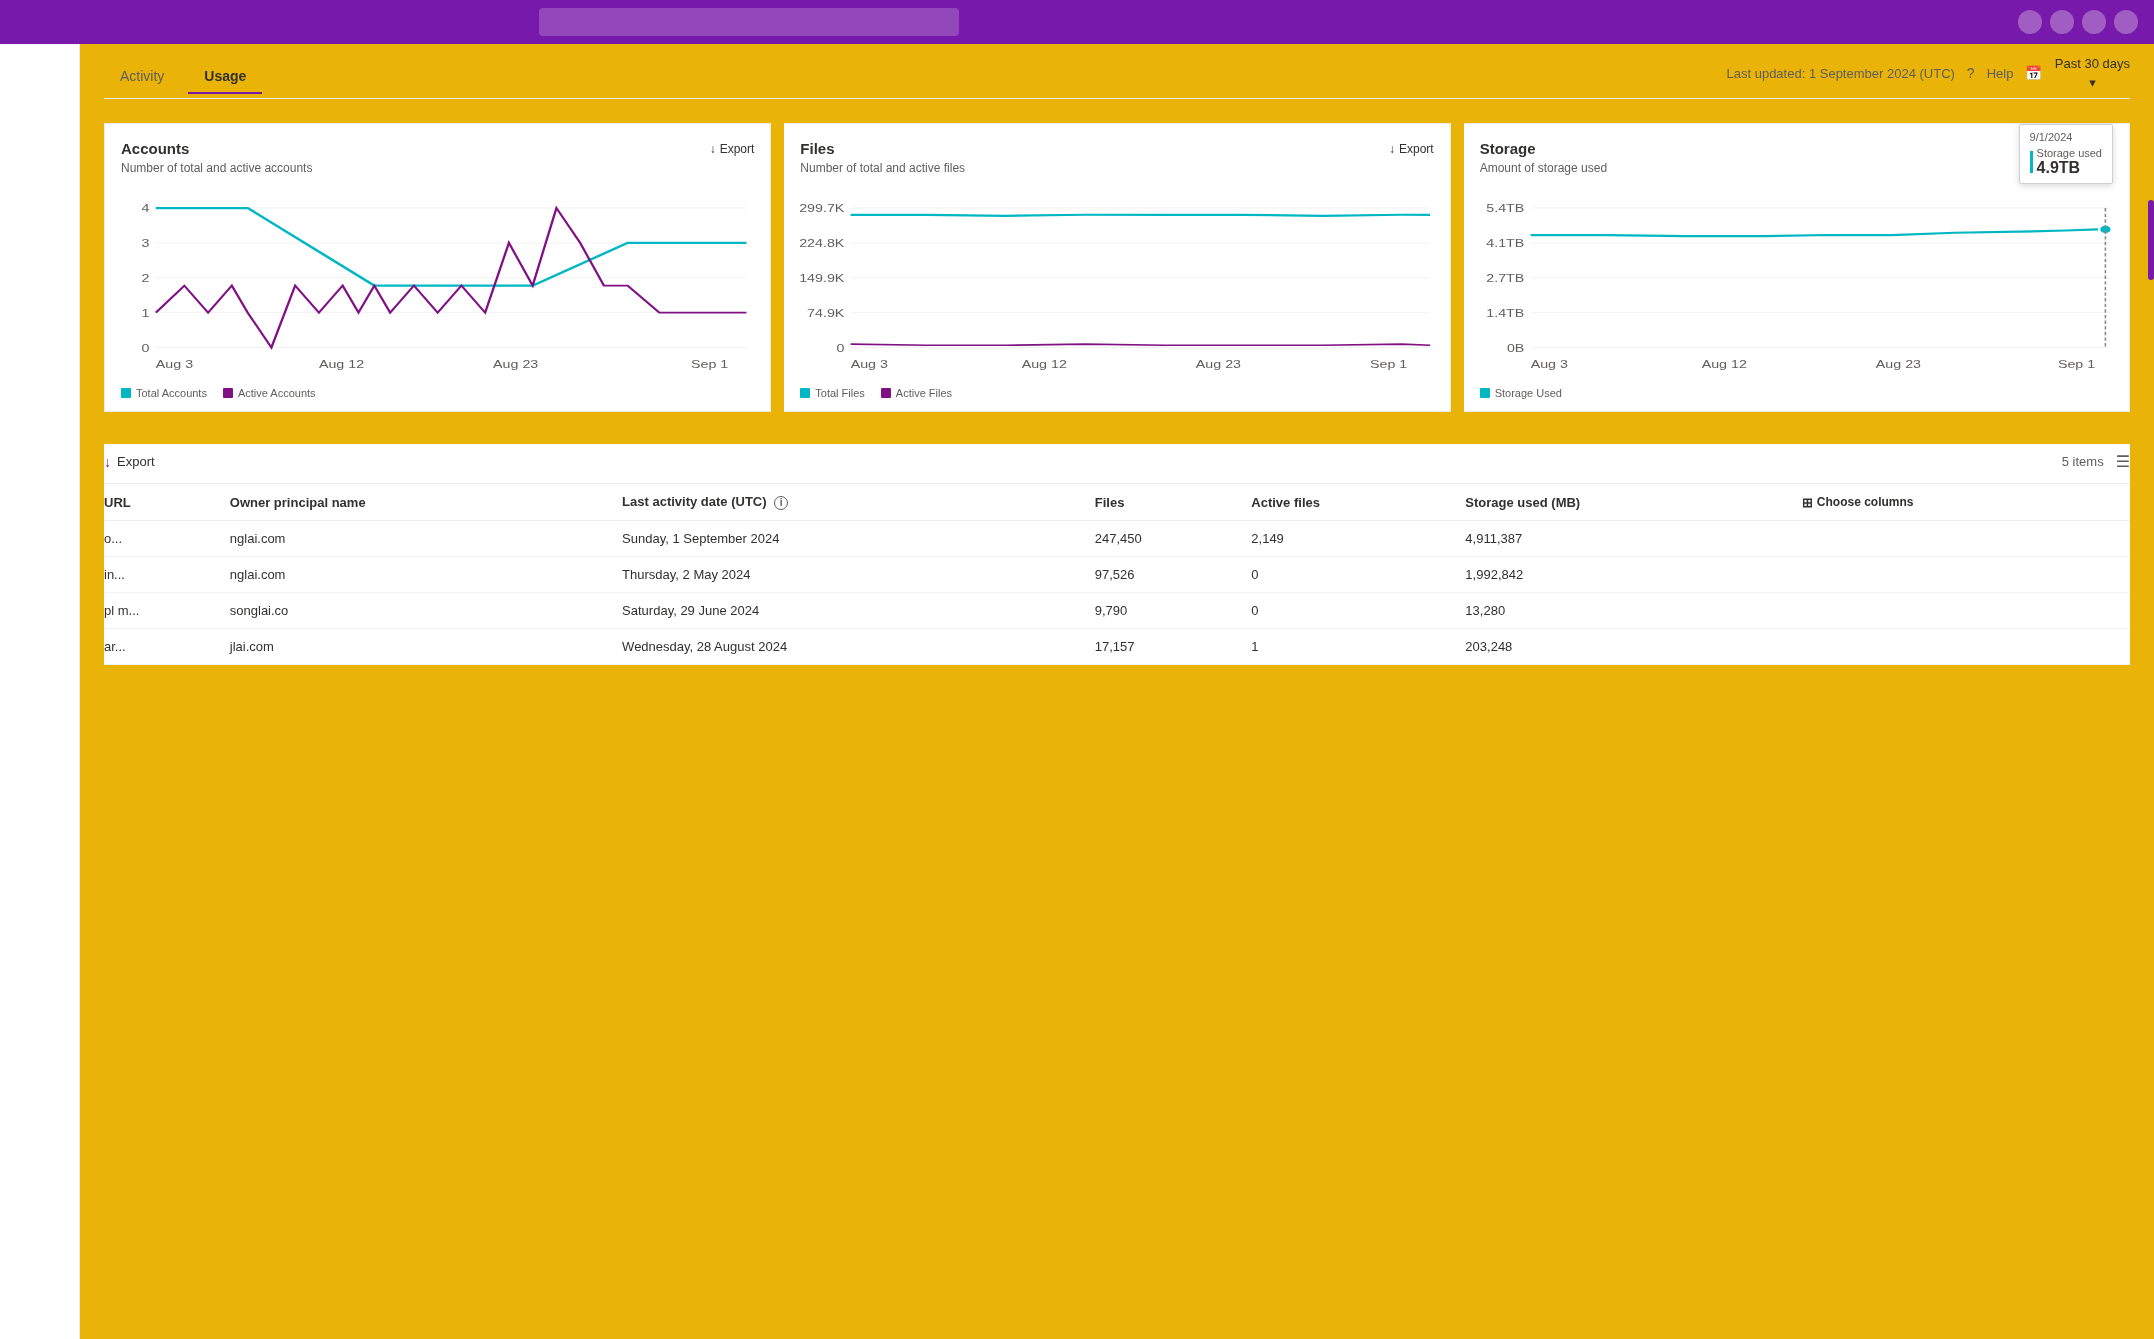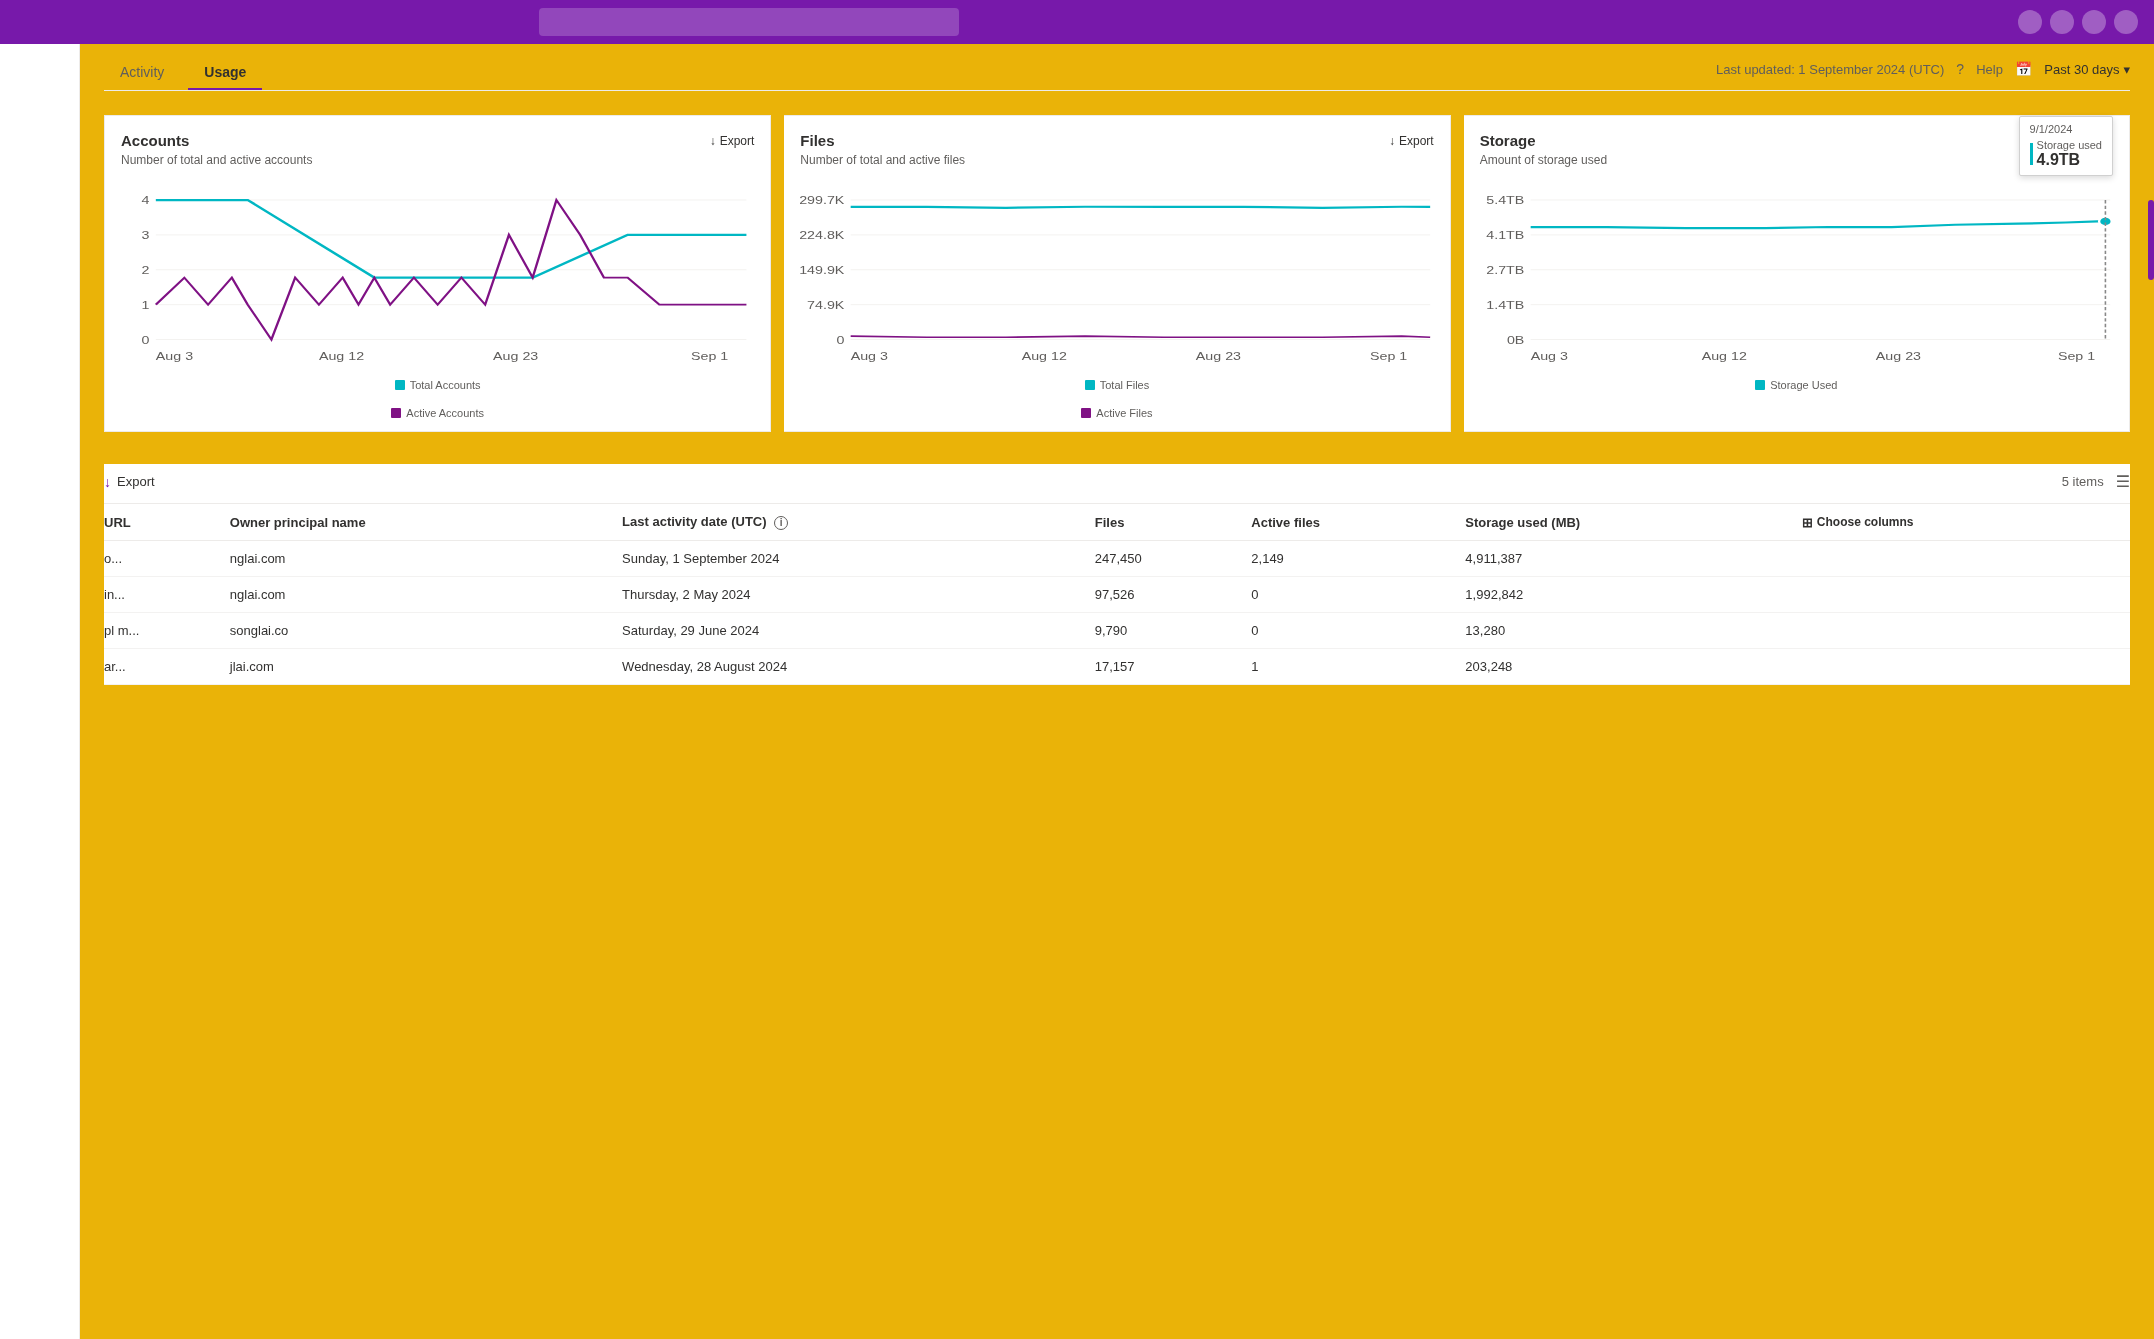--- a/index.html
+++ b/index.html
@@ -94,20 +94,21 @@
       font-size: 14px;
       cursor: pointer;
     }
     .period-btn {
       display: flex;
       align-items: center;
       gap: 4px;
       cursor: pointer;
       font-size: 13px;
       color: #323130;
+      flex-direction: column;
     }
 
     
     .charts-row {
       display: flex;
       gap: 13px;
       margin-bottom: 32px;
     }
     .chart-panel {
       flex: 1;
@@ -155,21 +156,20 @@
       height: 100%;
     }
 
     .chart-legend {
       display: flex;
       gap: 16px;
       margin-top: 8px;
       font-size: 11px;
       color: #605e5c;
       align-items: center;
-      flex-direction: column;
     }
     .legend-item {
       display: flex;
       align-items: center;
       gap: 5px;
     }
     .legend-dot {
       width: 10px;
       height: 10px;
       border-radius: 1px;

